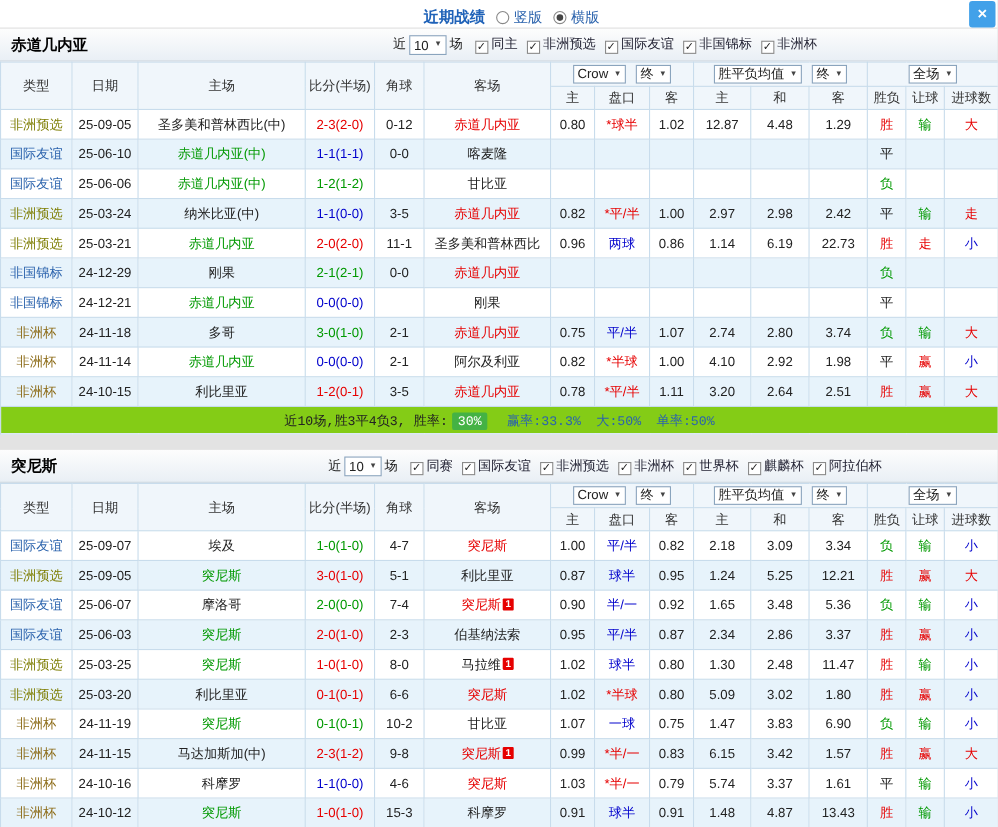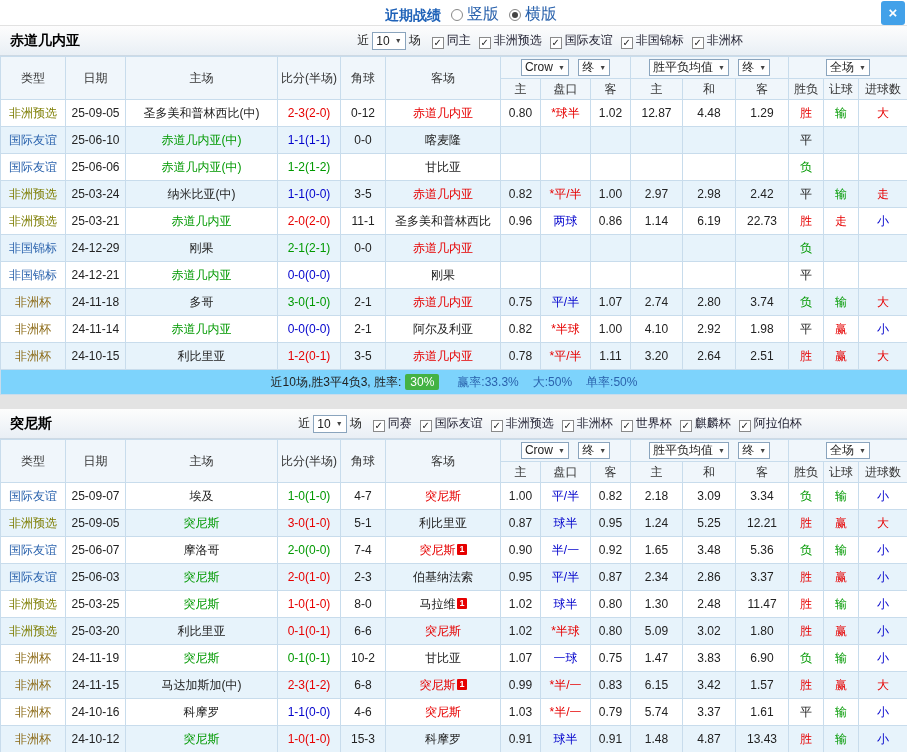--- a/index.html
+++ b/index.html
@@ -5,21 +5,21 @@
   * { margin:0; padding:0; box-sizing:border-box; }
   html,body { width:907px; height:752px; overflow:hidden; }
   body { background:#e3e3e3; font-family:"Liberation Sans","DejaVu Sans",sans-serif; font-size:12px; color:#222; }
 
   
   .topbar { height:26px; background:#ffffff; border-bottom:1px solid #e2e2e2; display:flex; align-items:flex-end; position:relative; }
   .topbar-title { font-weight:bold; color:#1f62b8; font-size:14px; margin-left:385px; }
   .radio-item { display:inline-flex; align-items:center; gap:4px; margin-left:10px; }
   .radio { position:relative; width:12px; height:12px; border:1px solid #888; border-radius:50%; background:#fff; display:inline-block; }
   .radio.sel::after { content:""; position:absolute; left:2px; top:2px; right:2px; bottom:2px; background:#444; border-radius:50%; }
-  .radio-label { color:#2b63ad; font-size:16px; }
+  .radio-label { color:#2b63ad; font-size:13px; }
   .close-btn { position:absolute; right:2px; top:1px; width:24px; height:24px; background:#42a1e9; color:#fff; font-weight:bold; font-size:15px; line-height:24px; text-align:center; border-radius:3px; cursor:pointer; }
 
   
   .section-header { height:30px; background:linear-gradient(#fdfdfd,#e9eff5); border-bottom:1px solid #cdd9e4; display:flex; align-items:center; padding:0 10px; }
   .team-name { font-weight:bold; font-size:14px; color:#000; width:190px; flex:none; }
   .filters { flex:1; display:flex; align-items:center; justify-content:center; }
   .filters .lbl { margin:0 3px; color:#222; }
   .sel-box { display:inline-flex; align-items:center; border:1px solid #8aa4bd; background:#fff; height:18px; padding:0 3px; gap:5px; cursor:pointer; }
   .sel-box .arr { font-size:7px; color:#444; }
   .cb-item { display:inline-flex; align-items:flex-end; gap:3px; margin-left:8px; cursor:pointer; }
@@ -28,21 +28,21 @@
   .cb-label { color:#223; }
 
   
   table { border-collapse:collapse; table-layout:fixed; width:907px; background:#fff; }
   th,td { border:1px solid #c8dcec; text-align:center; overflow:hidden; white-space:nowrap; padding:0 2px; }
   thead th { background:#f0f6fb; font-weight:normal; color:#333; }
   thead tr.grp th { height:22px; }
   thead tr.sub th { height:21px; }
   tbody td { height:27px; }
   tbody tr:nth-child(even) { background:#e7f3fb; }
-  tfoot td { height:25px; background:#7dd3fc; }
+  tfoot td { height:25px; background:#84cc16;font-family:Liberation Mono, monospace; }
   .dd { display:inline-flex; align-items:center; border:1px solid #8aa4bd; background:#fff; height:17px; padding:0 3px; gap:5px; margin:0 3px; cursor:pointer; font-size:12px; color:#222;justify-content:space-between; }
   .dd .arr { font-size:7px; color:#444; }
 
   
   .c-k { color:#222222; }
   .c-r { color:#e60000; }
   .c-g { color:#009900; }
   .c-b { color:#0000cc; }
   .c-n { color:#2b63ad; }
   .c-o { color:#7d7d00; }
@@ -567,21 +567,21 @@
           <td><span class="c-k">6.90</span></td>
           <td><span class="c-g">负</span></td>
           <td><span class="c-g">输</span></td>
           <td><span class="c-b">小</span></td>
         </tr>
         <tr>
           <td><span class="c-o2">非洲杯</span></td>
           <td><span class="c-k">24-11-15</span></td>
           <td class="clickable"><span class="c-k">马达加斯加(中)</span></td>
           <td class="clickable"><span class="c-r">2-3(1-2)</span></td>
-          <td><span class="c-k">6-8</span></td>
+          <td><span class="c-k">9-8</span></td>
           <td class="clickable"><span class="c-r">突尼斯</span><span class="badge">1</span></td>
           <td><span class="c-k">0.99</span></td>
           <td><span class="c-r">*半/一</span></td>
           <td><span class="c-k">0.83</span></td>
           <td><span class="c-k">6.15</span></td>
           <td><span class="c-k">3.42</span></td>
           <td><span class="c-k">1.57</span></td>
           <td><span class="c-r">胜</span></td>
           <td><span class="c-r">赢</span></td>
           <td><span class="c-r">大</span></td>

